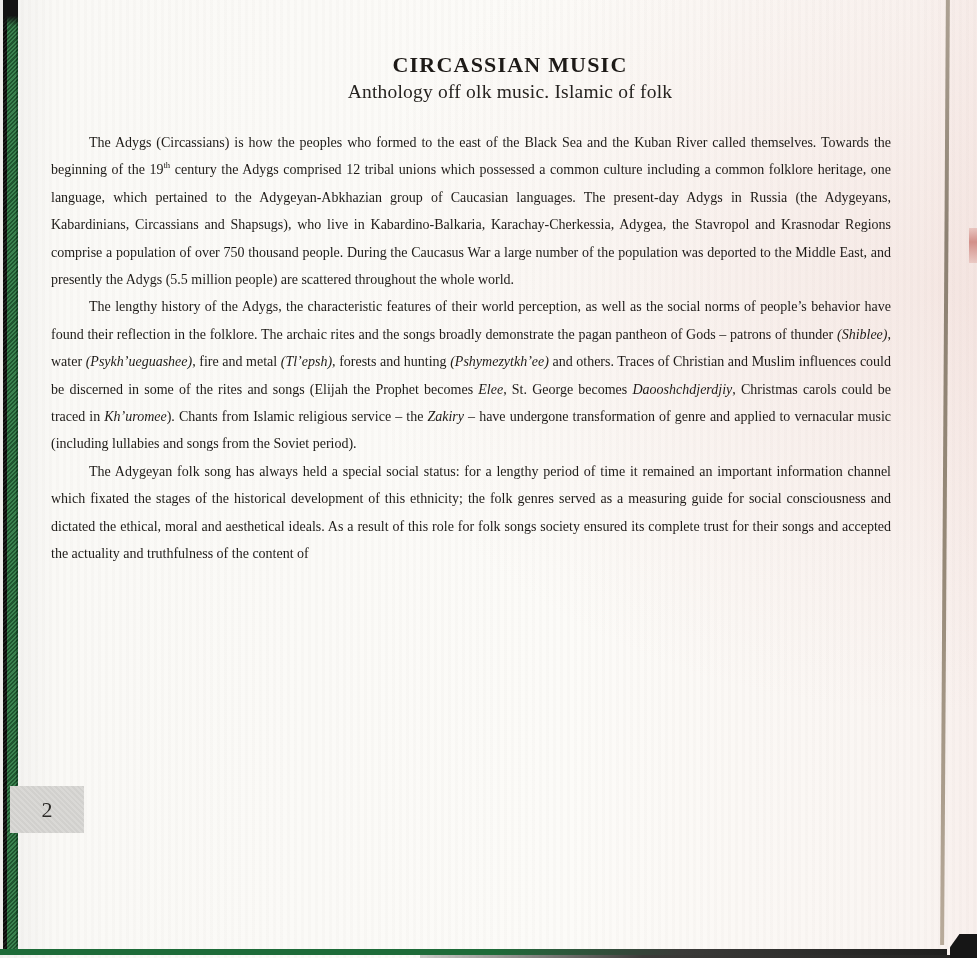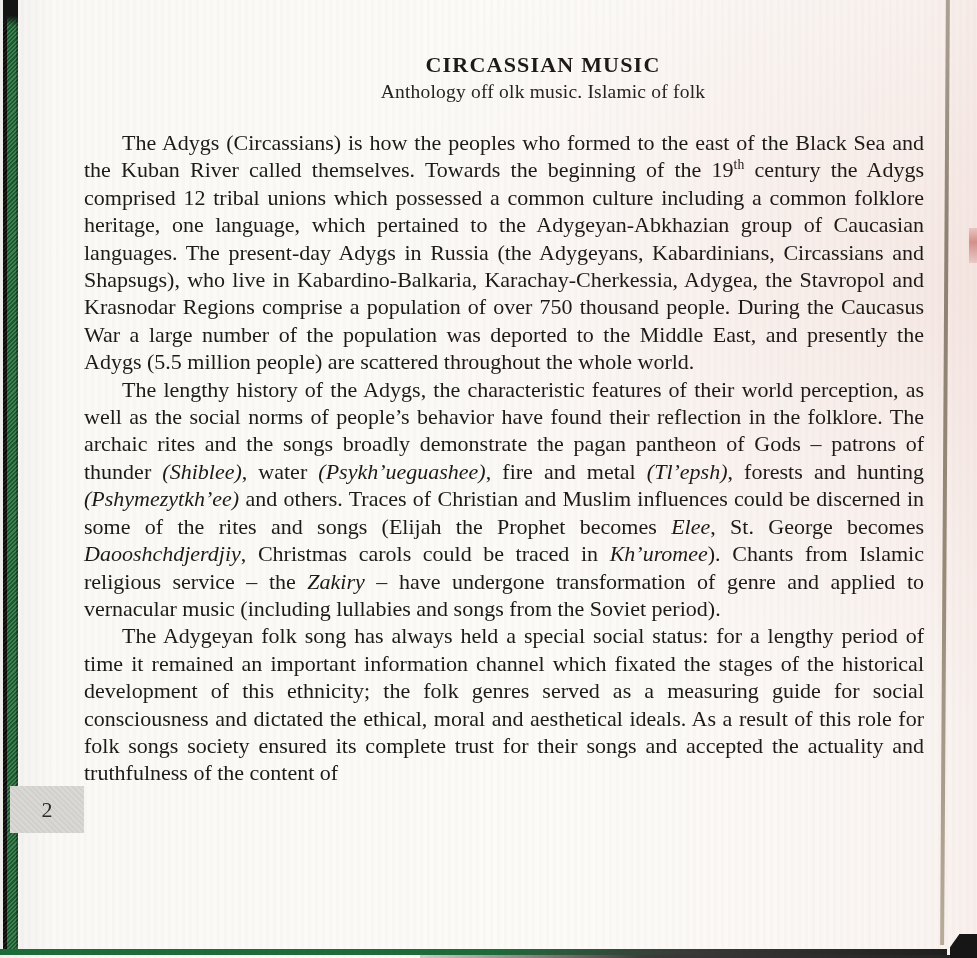--- a/index.html
+++ b/index.html
@@ -47,34 +47,34 @@
     background:linear-gradient(to bottom,#a99d8e 0%,#887c6d 25%,#918472 60%,#b5a796 100%);
     transform:rotate(0.35deg);
     opacity:.95;
   }
   .red-mark{
     position:absolute;right:0;top:228px;width:8px;height:35px;
     background:linear-gradient(to bottom,rgba(213,140,132,.35),#d2908a 40%,rgba(213,140,132,.3));
   }
   
   .content{
-    position:absolute;left:84px;top:52px;width:840px;
+    position:absolute;left:51px;top:52px;width:840px;
     color:#201d1a;
   }
   .heading{ margin-left:78px; text-align:center; }
   .heading h1{
     margin:0;font-size:22px;font-weight:bold;letter-spacing:1.2px;
     color:#1d1a17;
   }
   .heading .subtitle{
     margin-top:3px;font-size:19.5px;color:#262320;letter-spacing:.2px;
   }
   .body-text{
     margin-top:26px;
-    font-size:22px;line-height:27.4px;
+    font-size:14px;line-height:27.4px;
     text-align:justify;text-justify:inter-word;
     color:#1d1a17;
   }
   .body-text p{margin:0;text-indent:38px;}
   .body-text i{}
   .body-text sup{font-size:62%;line-height:0;vertical-align:super;}
   
   .page-tab{
     position:absolute;left:10px;top:786px;width:74px;height:47px;
     background:#d8d7d4;

